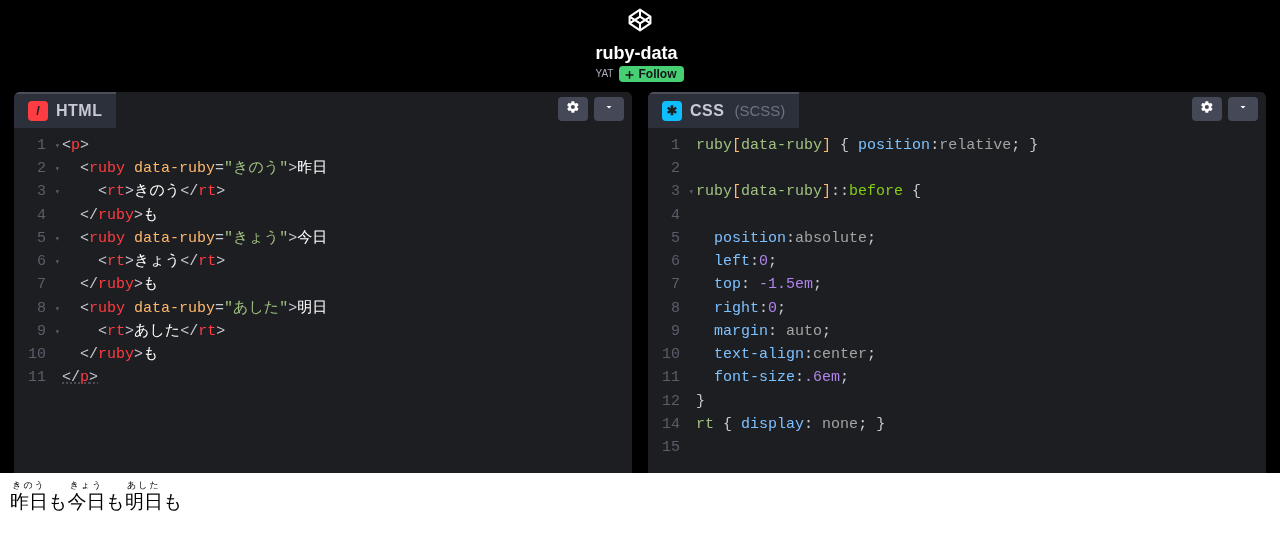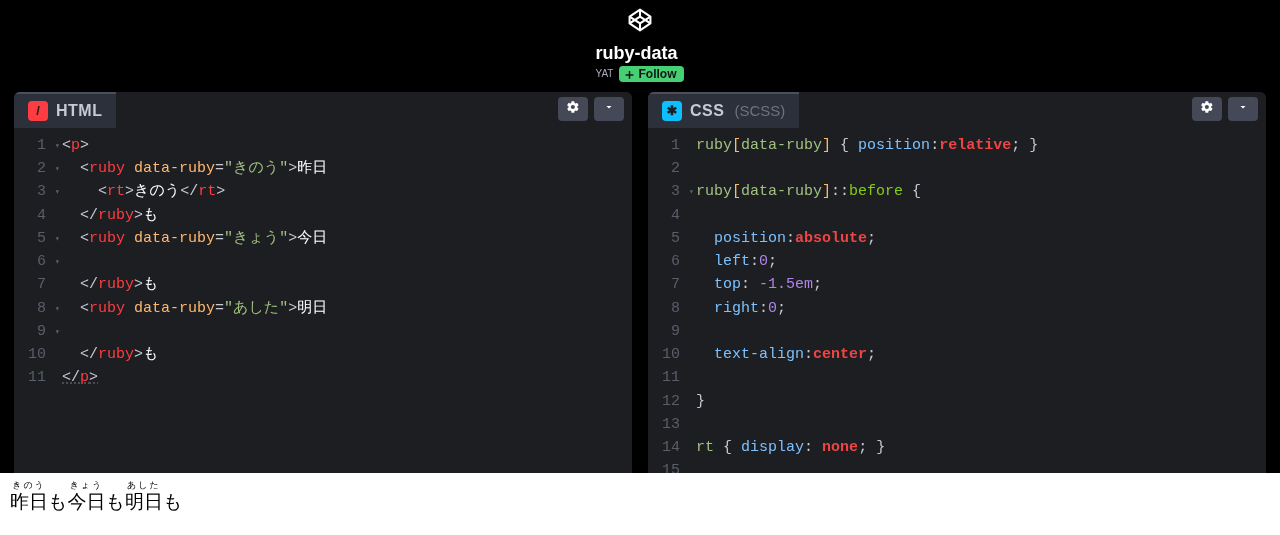--- a/index.html
+++ b/index.html
@@ -135,21 +135,21 @@
   
   .tok-punct  { color: #c7c9d3; }
   .tok-tag    { color: #ff3c41; }
   .tok-attr   { color: #ffb86c; }
   .tok-string { color: #a1c181; }
   .tok-text   { color: #ffffff; }
   .tok-sel    { color: #a1c181; }
   .tok-sel-br { color: #ffb86c; }
   .tok-pseudo { color: #84cc16; }
   .tok-prop   { color: #7dc1ff; }
-  .tok-val    { color: #ef4444; font-weight: bold; }
+  .tok-val    { color: #a3a3a3; }
   .tok-num    { color: #b084eb; }
   
   
   .preview {
     position: absolute;
     left: 0; right: 0; bottom: 0;
     height: 62px;
     background: #fff;
     padding: 8px 10px;
     font-family: serif;
@@ -210,24 +210,24 @@
           </span>
         </button>
       </div>
     </div>
     <div class="code-area" id="html-code">
         <div class="code-line"><div class="gutter fold">1</div><div class="code-content"><span class="tok-punct">&lt;</span><span class="tok-tag">p</span><span class="tok-punct">&gt;</span></div></div>
         <div class="code-line"><div class="gutter fold">2</div><div class="code-content">  <span class="tok-punct">&lt;</span><span class="tok-tag">ruby</span> <span class="tok-attr">data-ruby</span><span class="tok-punct">=</span><span class="tok-string">"きのう"</span><span class="tok-punct">&gt;</span><span class="tok-text">昨日</span></div></div>
         <div class="code-line"><div class="gutter fold">3</div><div class="code-content">    <span class="tok-punct">&lt;</span><span class="tok-tag">rt</span><span class="tok-punct">&gt;</span><span class="tok-text">きのう</span><span class="tok-punct">&lt;/</span><span class="tok-tag">rt</span><span class="tok-punct">&gt;</span></div></div>
         <div class="code-line"><div class="gutter">4</div><div class="code-content">  <span class="tok-punct">&lt;/</span><span class="tok-tag">ruby</span><span class="tok-punct">&gt;</span><span class="tok-text">も</span></div></div>
         <div class="code-line"><div class="gutter fold">5</div><div class="code-content">  <span class="tok-punct">&lt;</span><span class="tok-tag">ruby</span> <span class="tok-attr">data-ruby</span><span class="tok-punct">=</span><span class="tok-string">"きょう"</span><span class="tok-punct">&gt;</span><span class="tok-text">今日</span></div></div>
-        <div class="code-line"><div class="gutter fold">6</div></div>
+        <div class="code-line"><div class="gutter fold">6</div><div class="code-content">    <span class="tok-punct">&lt;</span><span class="tok-tag">rt</span><span class="tok-punct">&gt;</span><span class="tok-text">きょう</span><span class="tok-punct">&lt;/</span><span class="tok-tag">rt</span><span class="tok-punct">&gt;</span></div></div>
         <div class="code-line"><div class="gutter">7</div><div class="code-content">  <span class="tok-punct">&lt;/</span><span class="tok-tag">ruby</span><span class="tok-punct">&gt;</span><span class="tok-text">も</span></div></div>
         <div class="code-line"><div class="gutter fold">8</div><div class="code-content">  <span class="tok-punct">&lt;</span><span class="tok-tag">ruby</span> <span class="tok-attr">data-ruby</span><span class="tok-punct">=</span><span class="tok-string">"あした"</span><span class="tok-punct">&gt;</span><span class="tok-text">明日</span></div></div>
-        <div class="code-line"><div class="gutter fold">9</div></div>
+        <div class="code-line"><div class="gutter fold">9</div><div class="code-content">    <span class="tok-punct">&lt;</span><span class="tok-tag">rt</span><span class="tok-punct">&gt;</span><span class="tok-text">あした</span><span class="tok-punct">&lt;/</span><span class="tok-tag">rt</span><span class="tok-punct">&gt;</span></div></div>
         <div class="code-line"><div class="gutter">10</div><div class="code-content">  <span class="tok-punct">&lt;/</span><span class="tok-tag">ruby</span><span class="tok-punct">&gt;</span><span class="tok-text">も</span></div></div>
         <div class="code-line"><div class="gutter">11</div><div class="code-content"><span class="tok-punct" style="text-decoration:underline dotted #5a5d6a">&lt;/</span><span class="tok-tag" style="text-decoration:underline dotted #5a5d6a">p</span><span class="tok-punct" style="text-decoration:underline dotted #5a5d6a">&gt;</span></div></div>
       </div>
   </div>
 
   <div class="pane">
     <div class="pane-header">
       <div class="pane-tab">
         <div class="lang-badge lang-css">✱</div>
         <span class="lang-name">CSS</span>
@@ -252,25 +252,24 @@
     </div>
     <div class="code-area" id="css-code">
         <div class="code-line"><div class="gutter">1</div><div class="code-content"><span class="tok-sel">ruby</span><span class="tok-sel-br">[</span><span class="tok-sel">data-ruby</span><span class="tok-sel-br">]</span> <span class="tok-punct">{</span> <span class="tok-prop">position</span><span class="tok-punct">:</span><span class="tok-val">relative</span><span class="tok-punct">;</span> <span class="tok-punct">}</span></div></div>
         <div class="code-line"><div class="gutter">2</div><div class="code-content"></div></div>
         <div class="code-line"><div class="gutter fold">3</div><div class="code-content"><span class="tok-sel">ruby</span><span class="tok-sel-br">[</span><span class="tok-sel">data-ruby</span><span class="tok-sel-br">]</span><span class="tok-punct">::</span><span class="tok-pseudo">before</span> <span class="tok-punct">{</span></div></div>
         <div class="code-line"><div class="gutter">4</div></div>
         <div class="code-line"><div class="gutter">5</div><div class="code-content">  <span class="tok-prop">position</span><span class="tok-punct">:</span><span class="tok-val">absolute</span><span class="tok-punct">;</span></div></div>
         <div class="code-line"><div class="gutter">6</div><div class="code-content">  <span class="tok-prop">left</span><span class="tok-punct">:</span><span class="tok-num">0</span><span class="tok-punct">;</span></div></div>
         <div class="code-line"><div class="gutter">7</div><div class="code-content">  <span class="tok-prop">top</span><span class="tok-punct">:</span> <span class="tok-num">-1.5em</span><span class="tok-punct">;</span></div></div>
         <div class="code-line"><div class="gutter">8</div><div class="code-content">  <span class="tok-prop">right</span><span class="tok-punct">:</span><span class="tok-num">0</span><span class="tok-punct">;</span></div></div>
-        <div class="code-line"><div class="gutter">9</div></div>
+        <div class="code-line"><div class="gutter">9</div><div class="code-content">  <span class="tok-prop">margin</span><span class="tok-punct">:</span> <span class="tok-val">auto</span><span class="tok-punct">;</span></div></div>
         <div class="code-line"><div class="gutter">10</div><div class="code-content">  <span class="tok-prop">text-align</span><span class="tok-punct">:</span><span class="tok-val">center</span><span class="tok-punct">;</span></div></div>
-        <div class="code-line"><div class="gutter">11</div></div>
+        <div class="code-line"><div class="gutter">11</div><div class="code-content">  <span class="tok-prop">font-size</span><span class="tok-punct">:</span><span class="tok-num">.6em</span><span class="tok-punct">;</span></div></div>
         <div class="code-line"><div class="gutter">12</div><div class="code-content"><span class="tok-punct">}</span></div></div>
-        <div class="code-line"><div class="gutter">13</div><div class="code-content"></div></div>
         <div class="code-line"><div class="gutter">14</div><div class="code-content"><span class="tok-sel">rt</span> <span class="tok-punct">{</span> <span class="tok-prop">display</span><span class="tok-punct">:</span> <span class="tok-val">none</span><span class="tok-punct">;</span> <span class="tok-punct">}</span></div></div>
         <div class="code-line"><div class="gutter">15</div><div class="code-content"></div></div>
       </div>
   </div>
 </div>
 
 <div class="preview">
   <div class="preview-ruby-row" id="preview-row">
       <span class="rb-unit">
         <span class="rb-top">きのう</span>

